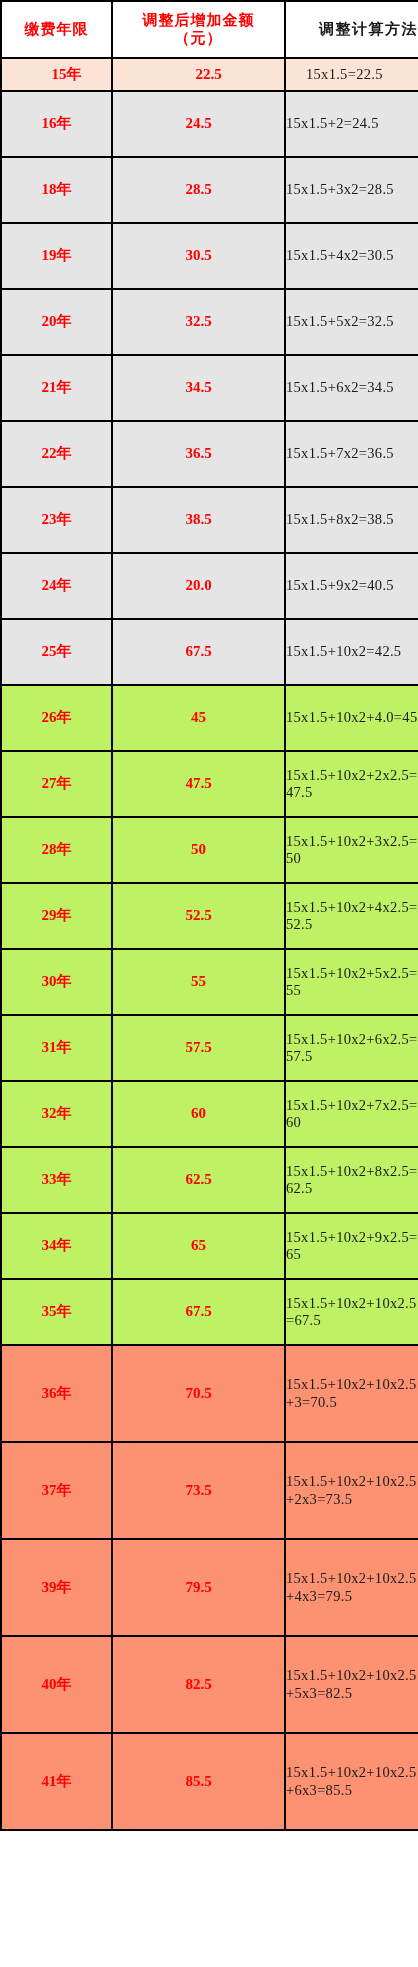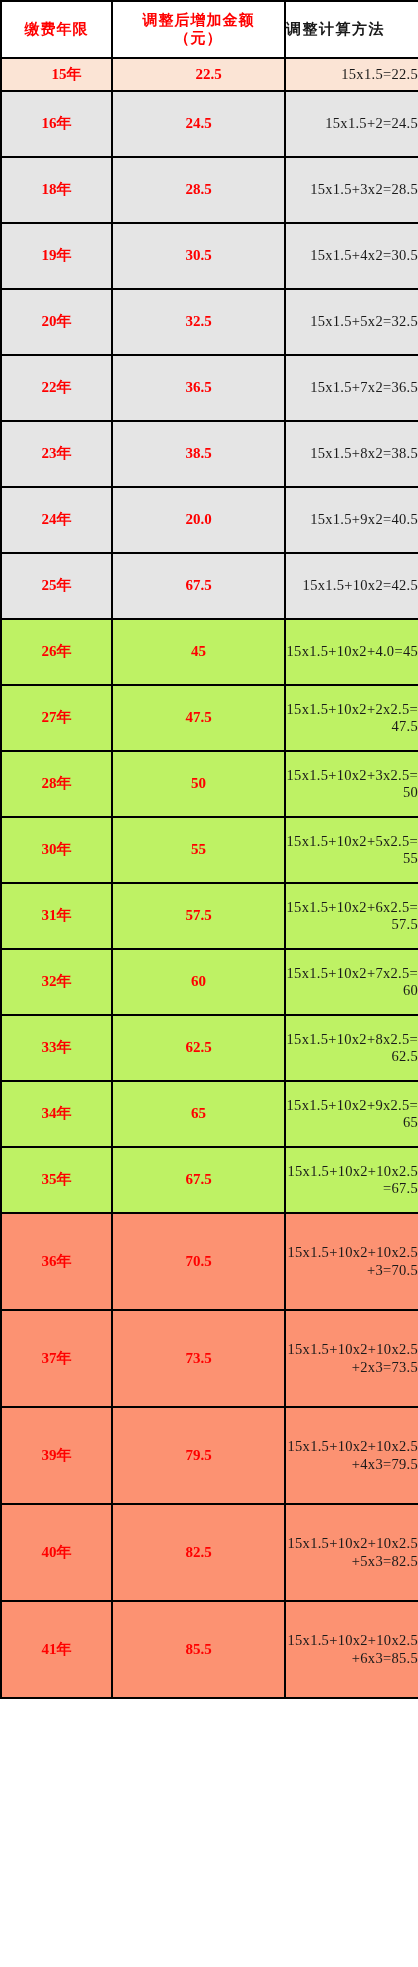--- a/index.html
+++ b/index.html
@@ -40,40 +40,40 @@
     font-weight: bold;
     font-size: 15px;
     letter-spacing: 1px;
   }
   th.h-years, th.h-amount {
     color: #FF0000;
     text-align: center;
   }
   th.h-method {
     color: #1a1a1a;
-    text-align: left;
+    text-align: right;
     padding-left: 2px;
     vertical-align: top;
     padding-top: 4px;
     letter-spacing: 1.5px;
   }
   th.h-amount .unit-line { display: block; }
 
   
   td.years, td.amount {
     color: #FF0000;
     font-weight: bold;
     font-size: 15px;
     text-align: center;
     vertical-align: middle;
   }
   td.method {
     color: #1a1a1a;
     font-size: 14.5px;
-    text-align: right;
+    text-align: left;
     vertical-align: top;
     padding: 2px 1px 0 1px;
     word-break: break-all;
     letter-spacing: 0.3px;
   }
 
   tr.r-tall td { height: 64px; }
   tr.r-short td { height: 31px; padding-left: 20px; }
   tr.r-xtall td { height: 95px; }
 
@@ -123,20 +123,25 @@
           <td class="years">19年</td>
           <td class="amount">30.5</td>
           <td class="method">15x1.5+4x2=30.5</td>
         </tr>
         <tr class="band-yellow r-tall">
           <td class="years">20年</td>
           <td class="amount">32.5</td>
           <td class="method">15x1.5+5x2=32.5</td>
         </tr>
         <tr class="band-yellow r-tall">
+          <td class="years">21年</td>
+          <td class="amount">34.5</td>
+          <td class="method">15x1.5+6x2=34.5</td>
+        </tr>
+        <tr class="band-yellow r-tall">
           <td class="years">22年</td>
           <td class="amount">36.5</td>
           <td class="method">15x1.5+7x2=36.5</td>
         </tr>
         <tr class="band-yellow r-tall">
           <td class="years">23年</td>
           <td class="amount">38.5</td>
           <td class="method">15x1.5+8x2=38.5</td>
         </tr>
         <tr class="band-yellow r-tall">
@@ -158,20 +163,25 @@
           <td class="years">27年</td>
           <td class="amount">47.5</td>
           <td class="method">15x1.5+10x2+2x2.5=47.5</td>
         </tr>
         <tr class="band-gold r-tall">
           <td class="years">28年</td>
           <td class="amount">50</td>
           <td class="method">15x1.5+10x2+3x2.5=50</td>
         </tr>
         <tr class="band-gold r-tall">
+          <td class="years">29年</td>
+          <td class="amount">52.5</td>
+          <td class="method">15x1.5+10x2+4x2.5=52.5</td>
+        </tr>
+        <tr class="band-gold r-tall">
           <td class="years">30年</td>
           <td class="amount">55</td>
           <td class="method">15x1.5+10x2+5x2.5=55</td>
         </tr>
         <tr class="band-gold r-tall">
           <td class="years">31年</td>
           <td class="amount">57.5</td>
           <td class="method">15x1.5+10x2+6x2.5=57.5</td>
         </tr>
         <tr class="band-gold r-tall">

